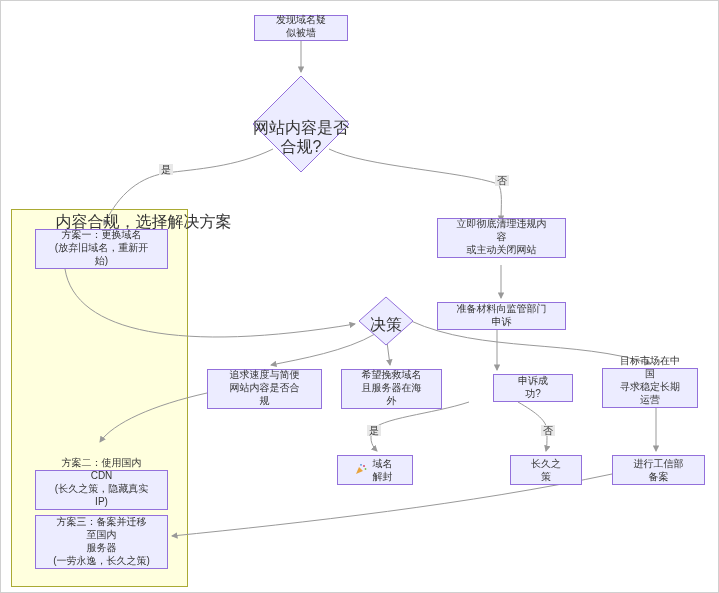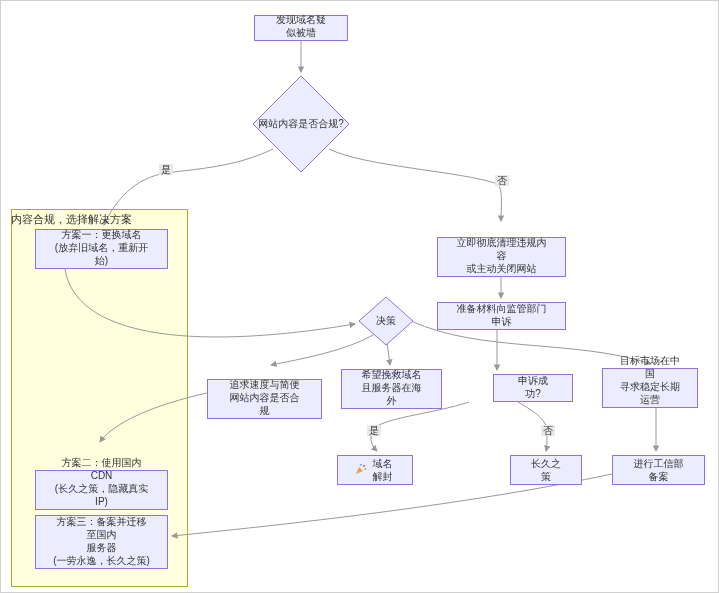--- a/index.html
+++ b/index.html
@@ -13,41 +13,41 @@
     overflow:hidden;
   }
   .subgraph{
     position:absolute; z-index:0;
     background:var(--subgraph_fill,#FFFFDE);
     border:1px solid var(--subgraph_border,#AAAA33);
     box-sizing:border-box;
   }
   .subgraph-title{
     position:absolute; z-index:2;
-    font-size:11px; text-align:left; color:var(--text,#333);
+    font-size:16px; text-align:center; color:var(--text,#333);margin-left:44px;
   }
   svg.edges{position:absolute;left:0;top:0;z-index:1;}
   .edge{fill:none;stroke:var(--edge,#999999);stroke-width:1;}
   .arrowfill{fill:var(--edge,#999999);}
   .diamond{fill:var(--node_fill,#ECECFF);stroke:var(--node_border,#9370DB);stroke-width:1;}
   .node{
     position:absolute; z-index:2;
     background:var(--node_fill,#ECECFF);
     border:1px solid var(--node_border,#9370DB);
     box-sizing:border-box;
     display:flex; flex-direction:column;
     align-items:center; justify-content:flex-end;
     text-align:center;
     font-size:10px; line-height:1.3;
     padding:1px 17px;
   }
   .node-row{display:flex;align-items:center;gap:3px;}
   .dtext{
     position:absolute; z-index:2;
-    font-size:10px; text-align:center; line-height:1.2;
+    font-size:16px; text-align:center; line-height:1.2;
   }
   .elabel{
     position:absolute; z-index:3;
     font-size:10px; line-height:1.1;
     background:var(--label_bg,#e8e8e8);
     padding:0 2px; color:var(--text,#333);
   }
 </style>
 </head>
 <body>
@@ -99,30 +99,30 @@
     <div>方案二：使用国内CDN</div>
     <div>(长久之策，隐藏真实IP)</div>
   </div>
 
   <div class="node" style="left:34px;top:514px;width:133px;height:54px;">
     <div>方案三：备案并迁移至国内</div>
     <div>服务器</div>
     <div>(一劳永逸，长久之策)</div>
   </div>
 
-  <div class="node" style="left:436px;top:236px;width:129px;height:40px;">
+  <div class="node" style="left:436px;top:217px;width:129px;height:40px;">
     <div>立即彻底清理违规内容</div>
     <div>或主动关闭网站</div>
   </div>
 
   <div class="node" style="left:436px;top:301px;width:129px;height:28px;">
     <div>准备材料向监管部门申诉</div>
   </div>
 
-  <div class="node" style="left:206px;top:368px;width:115px;height:40px;margin-top:10px;">
+  <div class="node" style="left:206px;top:368px;width:115px;height:40px;">
     <div>追求速度与简便</div>
     <div>网站内容是否合规</div>
   </div>
 
   <div class="node" style="left:340px;top:368px;width:101px;height:40px;">
     <div>希望挽救域名</div>
     <div>且服务器在海外</div>
   </div>
 
   <div class="node" style="left:456px;top:373px;width:80px;height:28px;margin-left:36px;">

